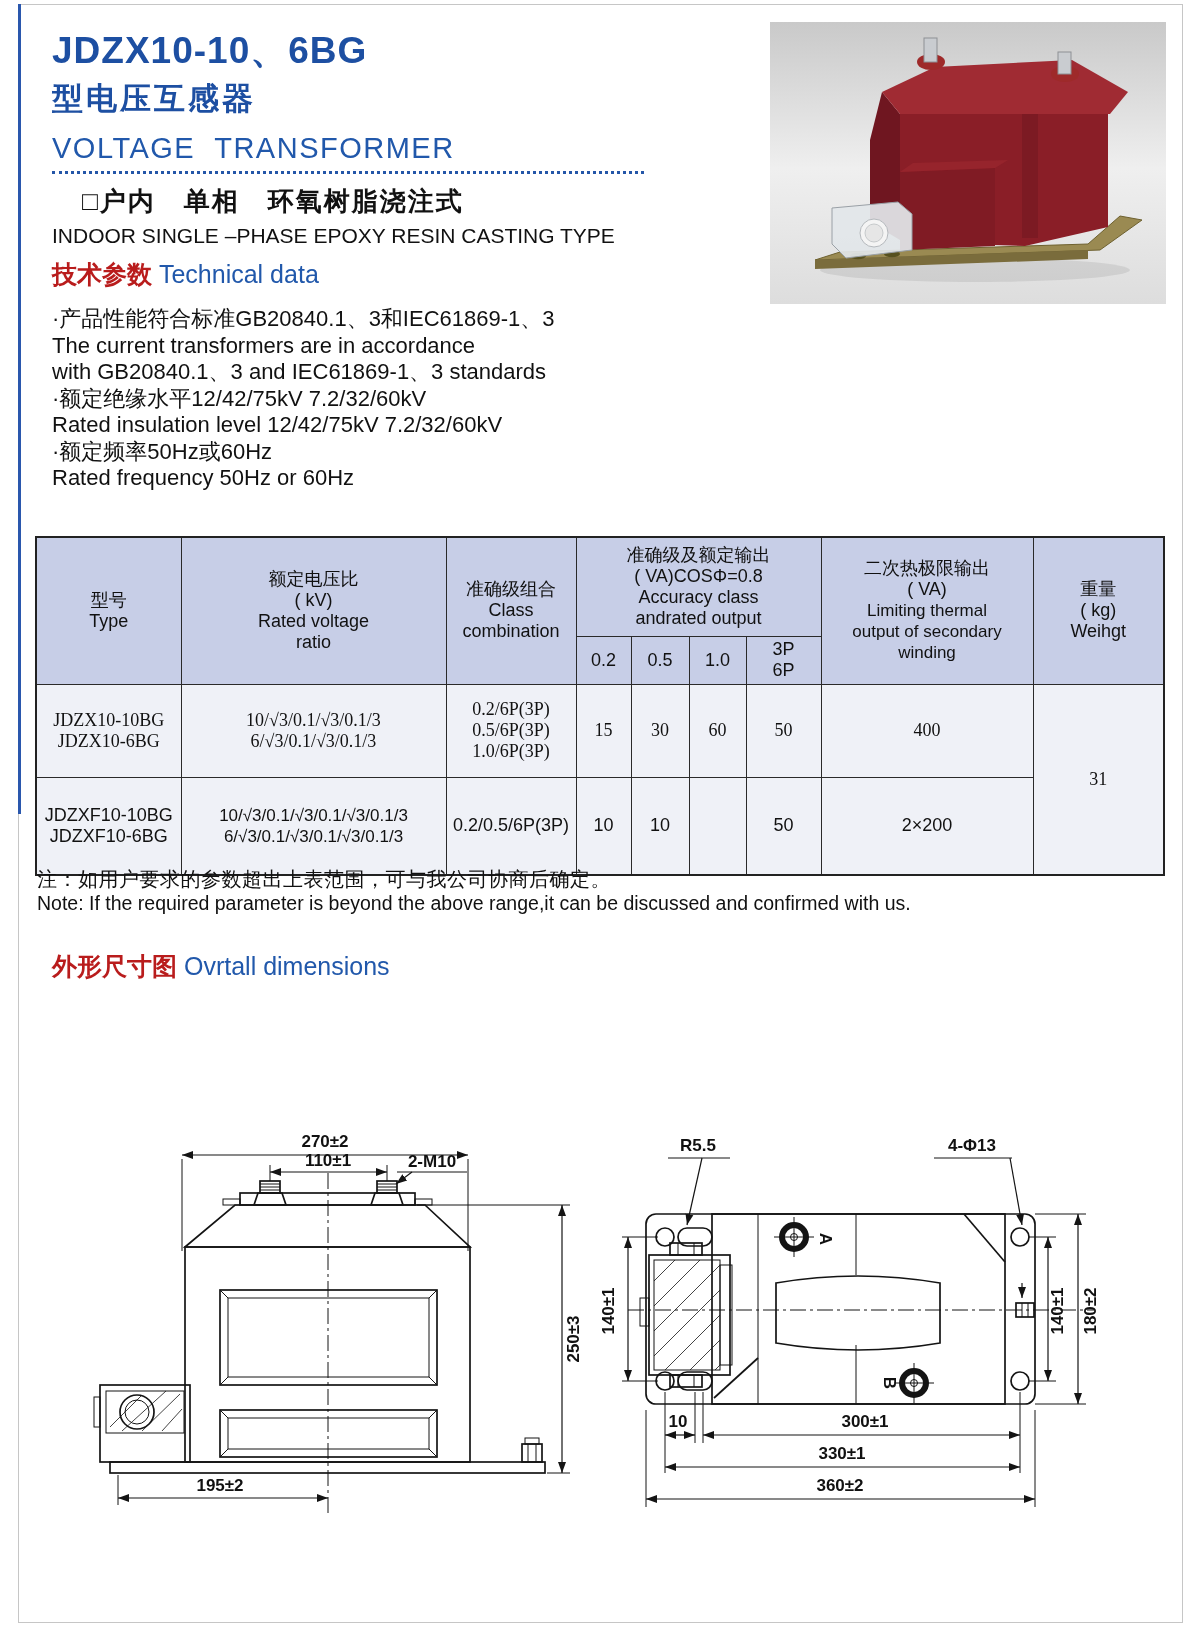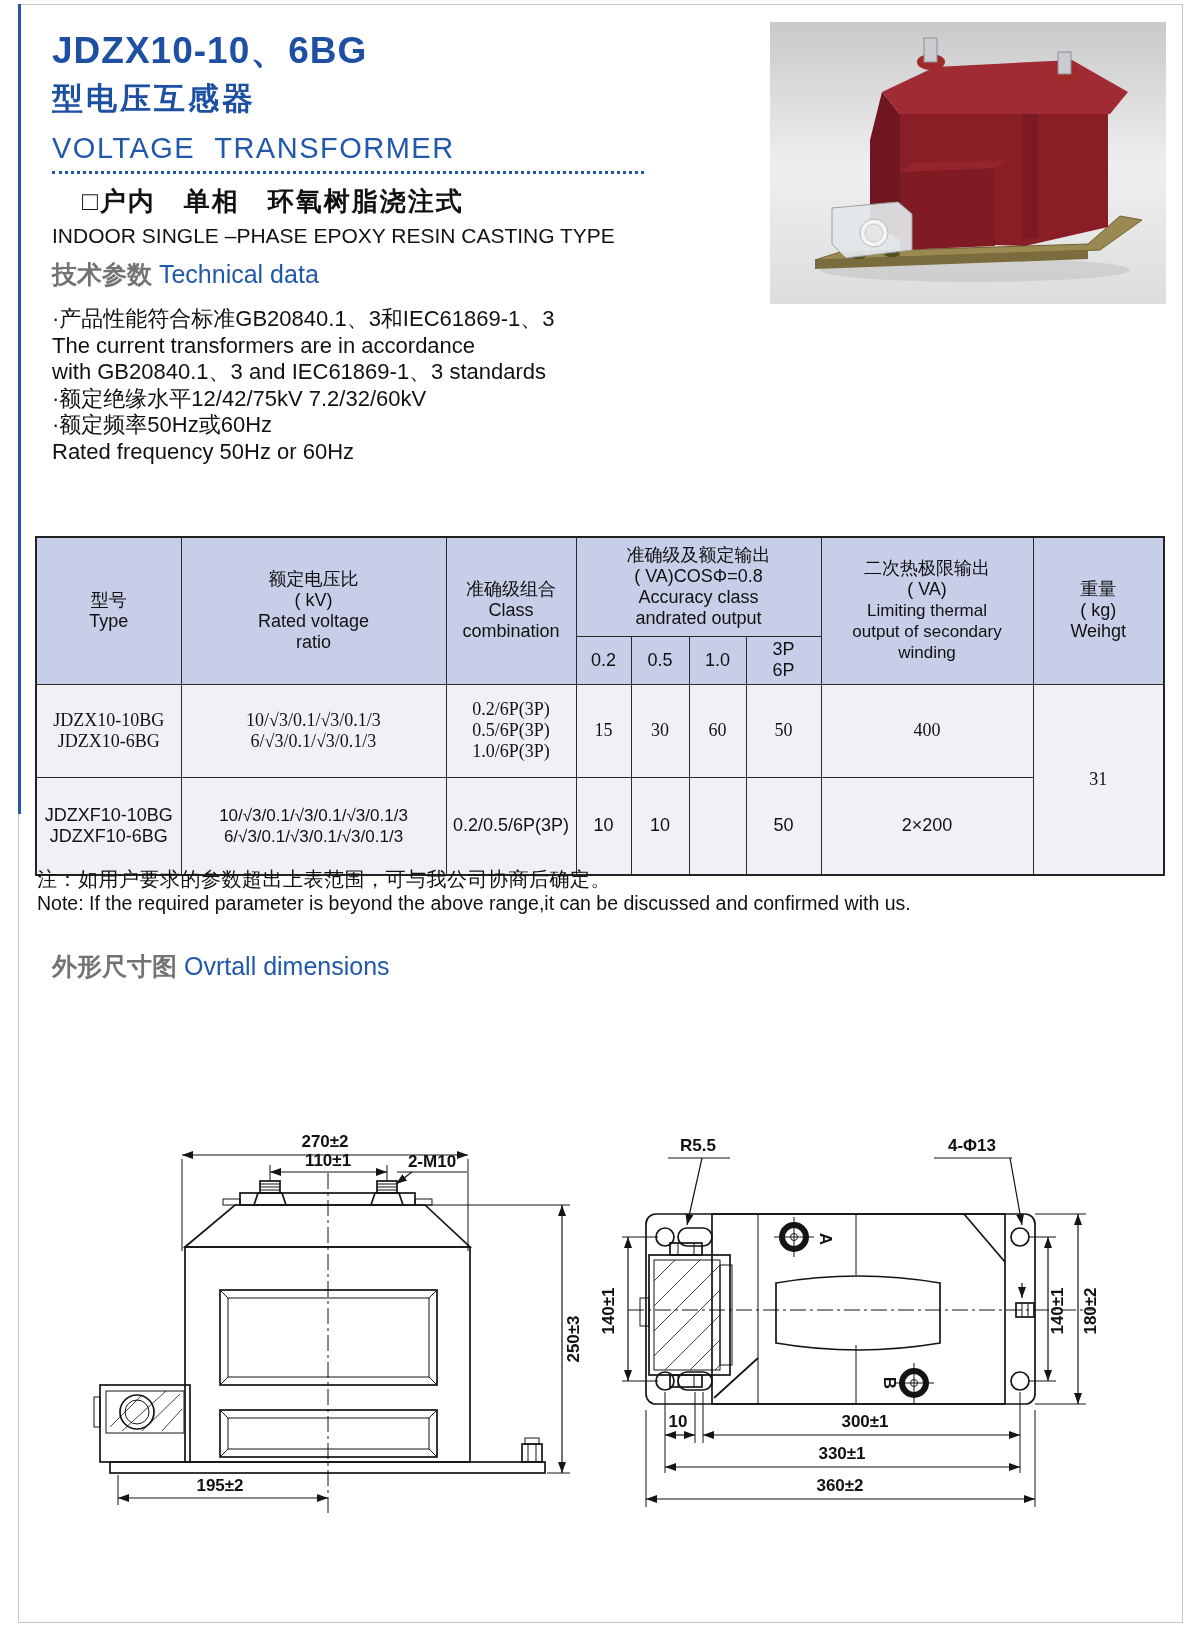--- a/index.html
+++ b/index.html
@@ -12,21 +12,21 @@
   .left-accent{left:18px;top:4px;width:3px;height:810px;background:#2a57ad;}
 
   
   .model-title{left:52px;top:26px;font-size:37px;font-weight:bold;color:#1d4fa2;letter-spacing:1px;}
   .title-zh{left:52px;top:78px;font-size:31px;font-weight:bold;color:#1d4fa2;letter-spacing:3px;}
   .title-en{left:52px;top:132px;font-size:29px;color:#2158ab;letter-spacing:1.5px;word-spacing:10px;}
   .dotted-rule{left:52px;top:168px;width:592px;height:3px;border-bottom:3px dotted #2456a8;}
   .subtitle-zh{left:52px;top:184px;font-size:26px;font-weight:bold;color:#111;letter-spacing:2px;padding-left:30px;}
   .subtitle-en{left:52px;top:224px;font-size:21px;color:#111;}
   .section-tech{left:52px;top:258px;font-size:25px;}
-  .sec-zh{font-weight:bold;color:#737373;text-align:right;}
+  .sec-zh{font-weight:bold;color:#b91c1c;text-align:right;}
   .sec-en{color:#2158ab;}
 
   
   .photo{left:770px;top:22px;width:396px;height:282px;
     background:linear-gradient(180deg,#c9c9c9 0%,#efefef 52%,#dddddd 100%);}
 
   
   .features{left:52px;top:306px;font-size:22px;line-height:26.5px;color:#111;}
 
   
@@ -104,20 +104,21 @@
       <circle cx="104" cy="211" r="9" fill="#e6e6e6" stroke="#c7cacc"></circle>
     </g>
   </svg>
 </div>
 
 <div class="abs features">
   <div>·产品性能符合标准GB20840.1、3和IEC61869-1、3</div>
   <div>The current transformers are in accordance</div>
   <div>with GB20840.1、3 and IEC61869-1、3 standards</div>
   <div>·额定绝缘水平12/42/75kV 7.2/32/60kV</div>
+  <div>Rated insulation level 12/42/75kV 7.2/32/60kV</div>
   <div>·额定频率50Hz或60Hz</div>
   <div>Rated frequency 50Hz or 60Hz</div>
 </div>
 
 <div class="abs spec-table">
   <table>
     <colgroup>
       <col style="width:145px">
         <col style="width:265px">
         <col style="width:130px">

